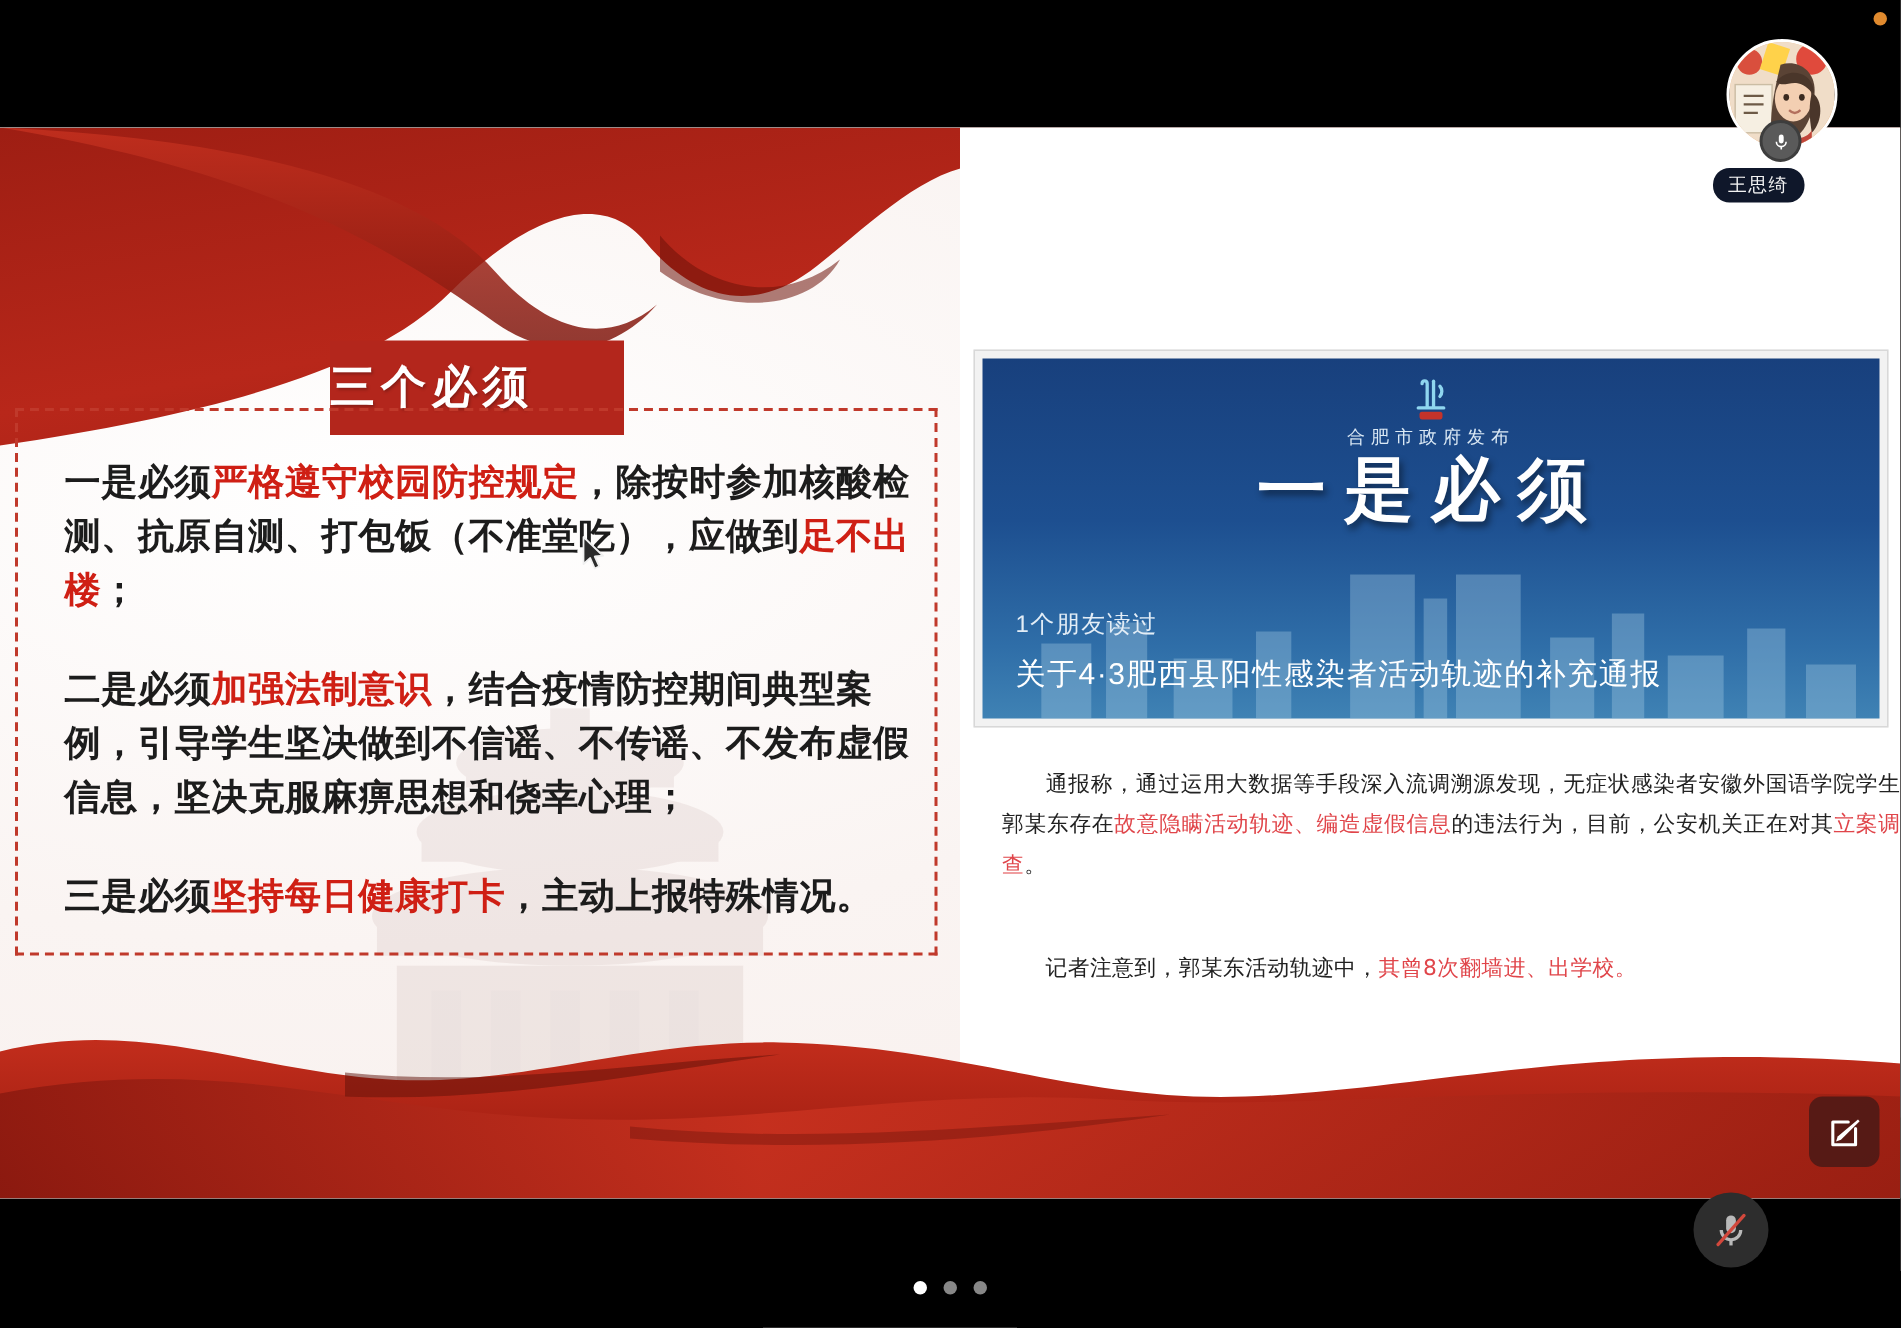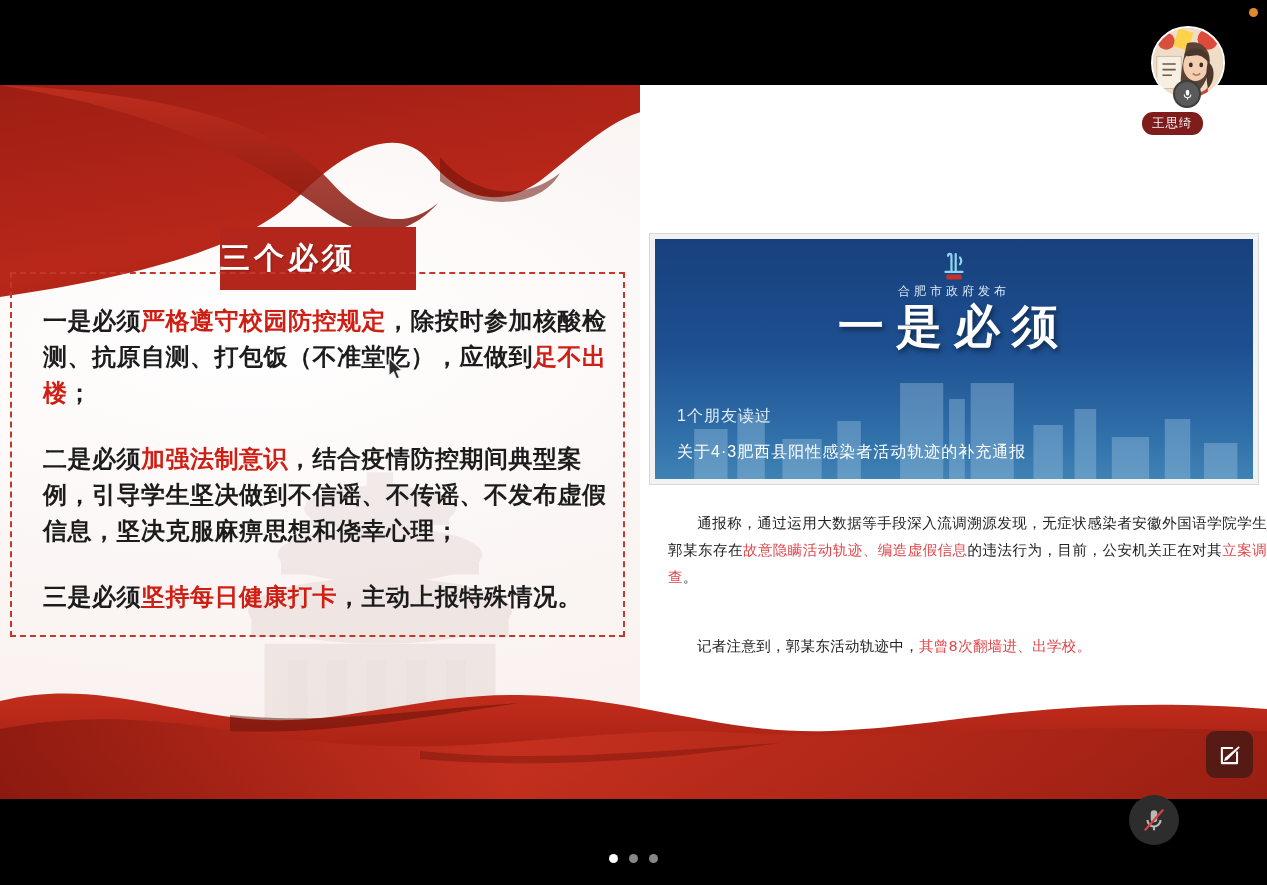--- a/index.html
+++ b/index.html
@@ -118,21 +118,21 @@
     letter-spacing:12px; line-height:1.1;
     font-family:"DejaVu Sans","Liberation Sans",sans-serif;
     text-shadow:2px 3px 5px rgba(0,0,0,.45);
   }
   .read-count {
     position:absolute; left:22px; bottom:52px;
     color:#e3edf6; font-size:16px; letter-spacing:1px;
   }
   .article-title {
     position:absolute; left:22px; bottom:16px; right:16px;
-    color:#ffffff; font-size:16px; letter-spacing:1px;
+    color:#ffffff; font-size:20px; letter-spacing:1px;
     font-weight:500;
   }
 
   .body-text {
     position:absolute; left:28px; width:599px;
     font-size:14.5px; line-height:1.85; color:#222;
     letter-spacing:.3px;
     font-family:"DejaVu Sans","Liberation Sans",sans-serif;
     text-align:justify;
   }
@@ -153,21 +153,21 @@
   .mic-badge {
     position:absolute; left:25px; top:54px;
     width:28px; height:28px; border-radius:50%;
     background:#5a5a5a; border:2px solid #3d3d3d;
     display:flex; align-items:center; justify-content:center;
   }
   .mic-badge svg { width:13px; height:13px; }
   .name-chip {
     position:absolute; left:-6px; top:86px;
     padding:3px 10px; border-radius:11px;
-    background:#7f1d1d; color:#f2f2f2;
+    background:#0f172a; color:#f2f2f2;
     font-size:12.5px; letter-spacing:1px; white-space:nowrap;
   }
 
   
   .annotate-btn {
     position:absolute; left:1206px; top:731px;
     width:47px; height:47px; border-radius:9px;
     background:rgba(58,24,22,.72);
     display:flex; align-items:center; justify-content:center;
     cursor:pointer;

